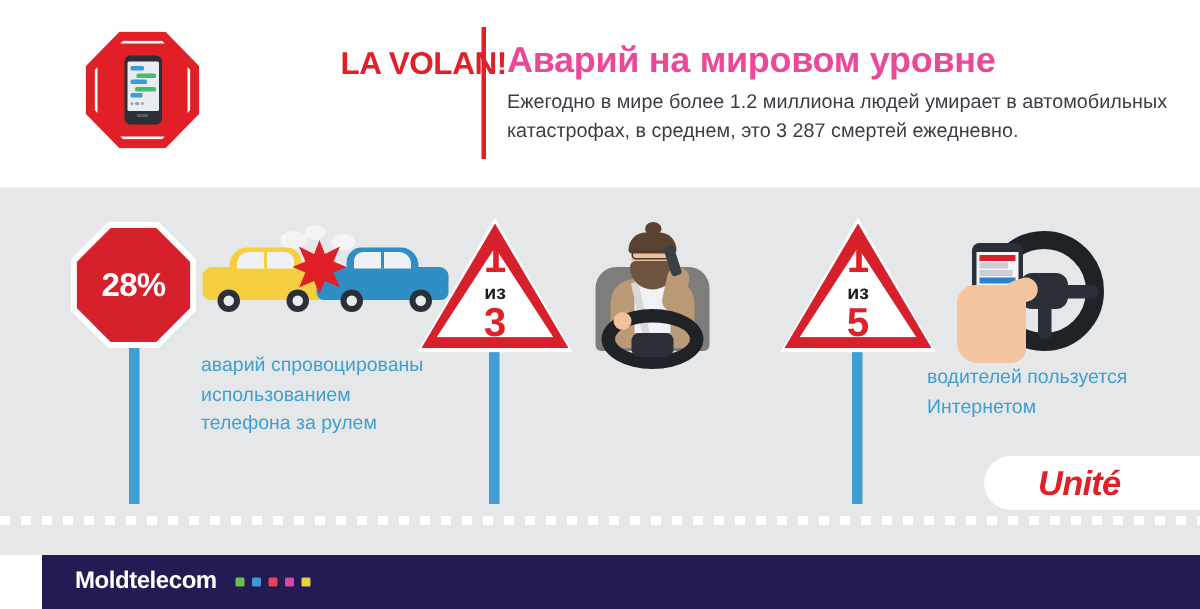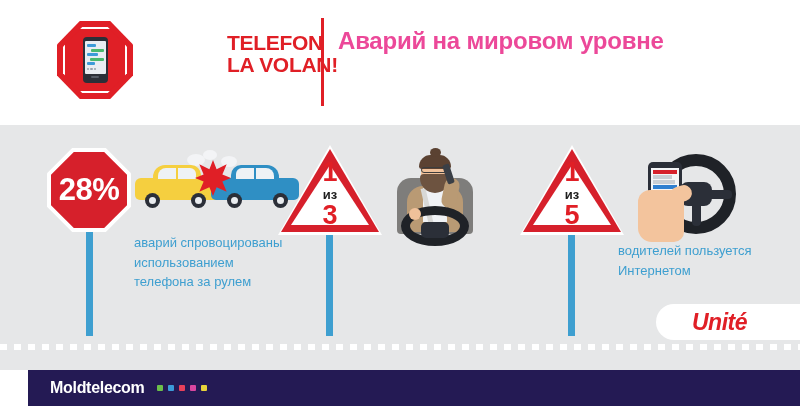--- a/index.html
+++ b/index.html
@@ -78,21 +78,21 @@
     position:absolute; left:47px; top:148px; width:84px; height:84px;
     background:#ffffff;
     clip-path: polygon(30% 0%, 70% 0%, 100% 30%, 100% 70%, 70% 100%, 30% 100%, 0% 70%, 0% 30%);
     display:flex; align-items:center; justify-content:center;
   }
   .oct-inner {
     width:76px; height:76px; background:#d6202b;
     clip-path: polygon(30% 0%, 70% 0%, 100% 30%, 100% 70%, 70% 100%, 30% 100%, 0% 70%, 0% 30%);
     display:flex; align-items:center; justify-content:center;
   }
-  .oct-pct { color:#ffffff; font-size:31px; font-weight:bold; letter-spacing:-0.5px; }
+  .oct-pct { color:#ffffff; font-size:22px; font-weight:bold; letter-spacing:-0.5px; }
 
   
   .tri-sign { position:absolute; width:104px; height:90px; }
   .tri-outer {
     position:absolute; left:0; top:0; width:104px; height:90px;
     background:#ffffff; clip-path: polygon(50% 0%, 100% 100%, 0% 100%);
   }
   .tri-red {
     position:absolute; left:3px; top:4px; width:98px; height:83px;
     background:#d6202b; clip-path: polygon(50% 0%, 100% 100%, 0% 100%);
@@ -229,27 +229,27 @@
                 <i></i>
                 <i></i>
               </div>
           </div>
           <div class="phone-home"></div>
         </div>
       </div>
     </div>
 
     <div class="tagline">
-      <div>TELEFON</div>
       <div>LA VOLAN!</div>
     </div>
 
     <div class="hdr-divider"></div>
 
     <div class="hdr-title">Аварий на мировом уровне</div>
+    <div class="hdr-sub">Ежегодно в мире более 1.2 миллиона людей умирает в автомобильных катастрофах, в среднем, это 3 287 смертей ежедневно.</div>
   </div>
 
   <div class="panel"></div>
   <div class="road-dashes"></div>
 
   <div class="pole" style="left:86px; top:228px; height:108px;"></div>
   <div class="oct-sign">
     <div class="oct-inner">
       <span class="oct-pct">28%</span>
     </div>

